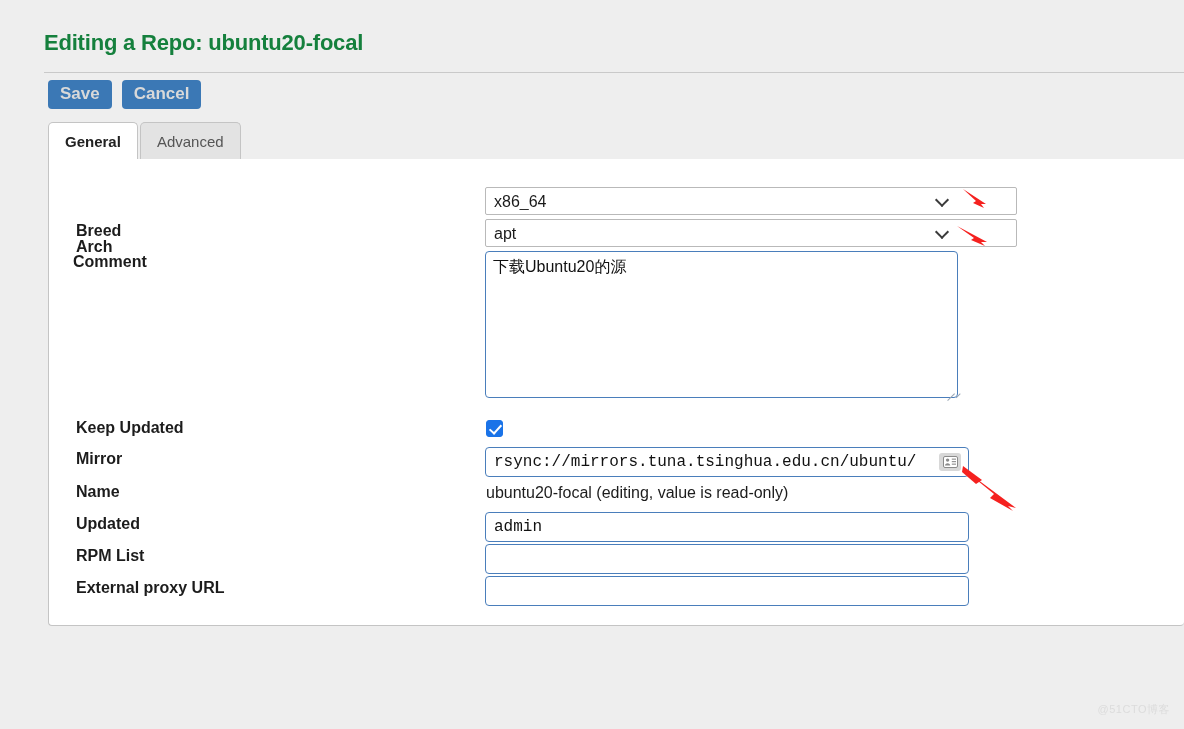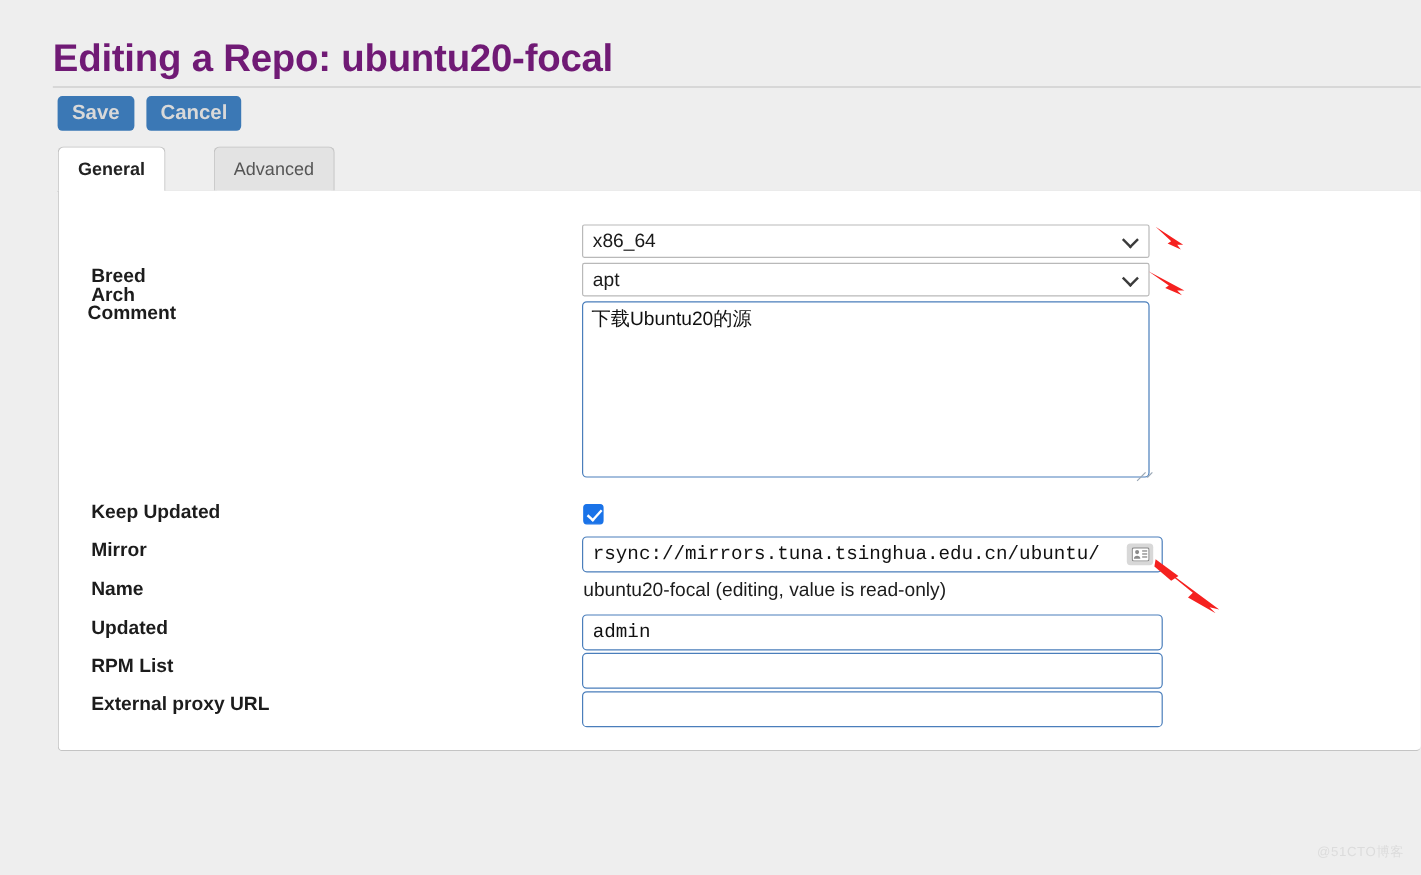--- a/index.html
+++ b/index.html
@@ -8,22 +8,22 @@
     width: 1184px; height: 729px;
     background: #eeeeee;
     font-family: "Liberation Sans", sans-serif;
     overflow: hidden;
   }
   #root { position: relative; width: 1184px; height: 729px; background: #eeeeee; }
 
   
   .page-title {
     position: absolute; left: 44px; top: 30px;
-    font-size: 32px; font-weight: bold;
-    color: #701a75;
+    font-size: 22px; font-weight: bold;
+    color: #15803d;
     letter-spacing: -0.2px;
     white-space: nowrap;
   }
   .title-rule {
     position: absolute; left: 44px; top: 72px;
     width: 1140px; height: 1px;
     background: #c9c9c9;
   }
 
   
@@ -39,21 +39,21 @@
     padding: 5px 12px 6px 12px;
     line-height: 18px;
     cursor: pointer;
   }
 
   
   .tab-strip {
     position: absolute; left: 48px; top: 122px;
     width: 1136px; height: 38px;
     border-bottom: 1px solid #c4c4c4;
-    display: flex; align-items: flex-end; gap: 38px;
+    display: flex; align-items: flex-end;
   }
   .tab {
     height: 37px;
     padding: 0 16px;
     display: flex; align-items: center;
     font-size: 15px;
     border: 1px solid #c4c4c4;
     border-bottom: none;
     border-radius: 5px 5px 0 0;
     margin-right: 2px;
@@ -89,21 +89,21 @@
   .label {
     position: absolute;
     font-size: 16px; font-weight: bold; color: #1c1c1c;
     white-space: nowrap;
   }
 
   .field { position: absolute; }
 
   select.sel {
     -webkit-appearance: none; appearance: none;
-    width: 473px; height: 28px;
+    width: 532px; height: 28px;
     font-family: "Liberation Sans", sans-serif;
     font-size: 16px;
     color: #1a1a1a;
     background: #ffffff;
     border: 1px solid #b9b9b9;
     border-radius: 2px;
     padding: 0 26px 0 8px;
     outline: none;
   }
   .sel-wrap { position: relative; width: 473px; height: 28px; }

